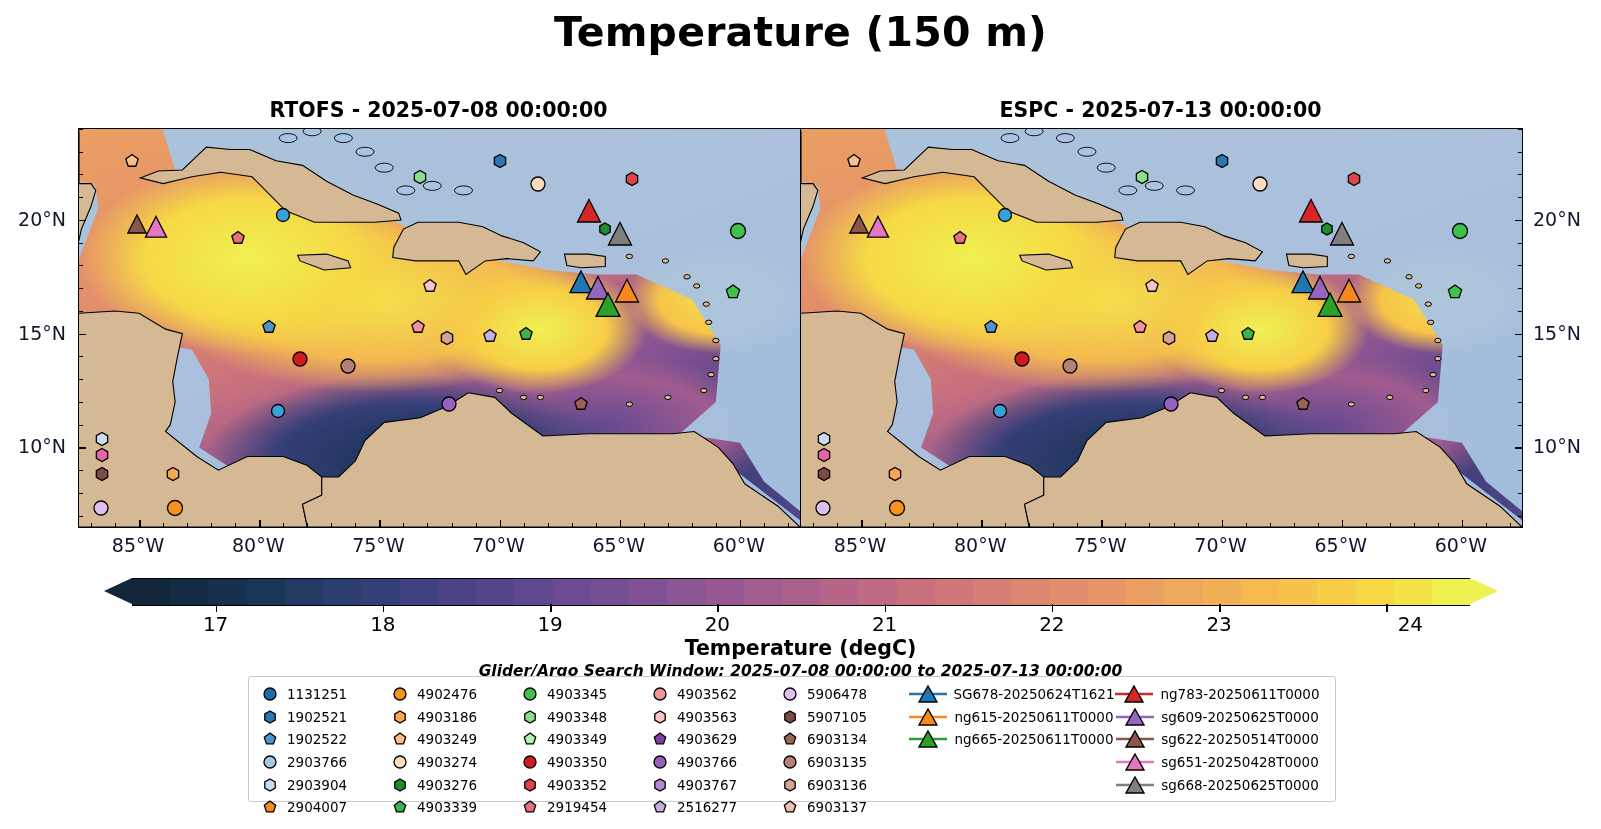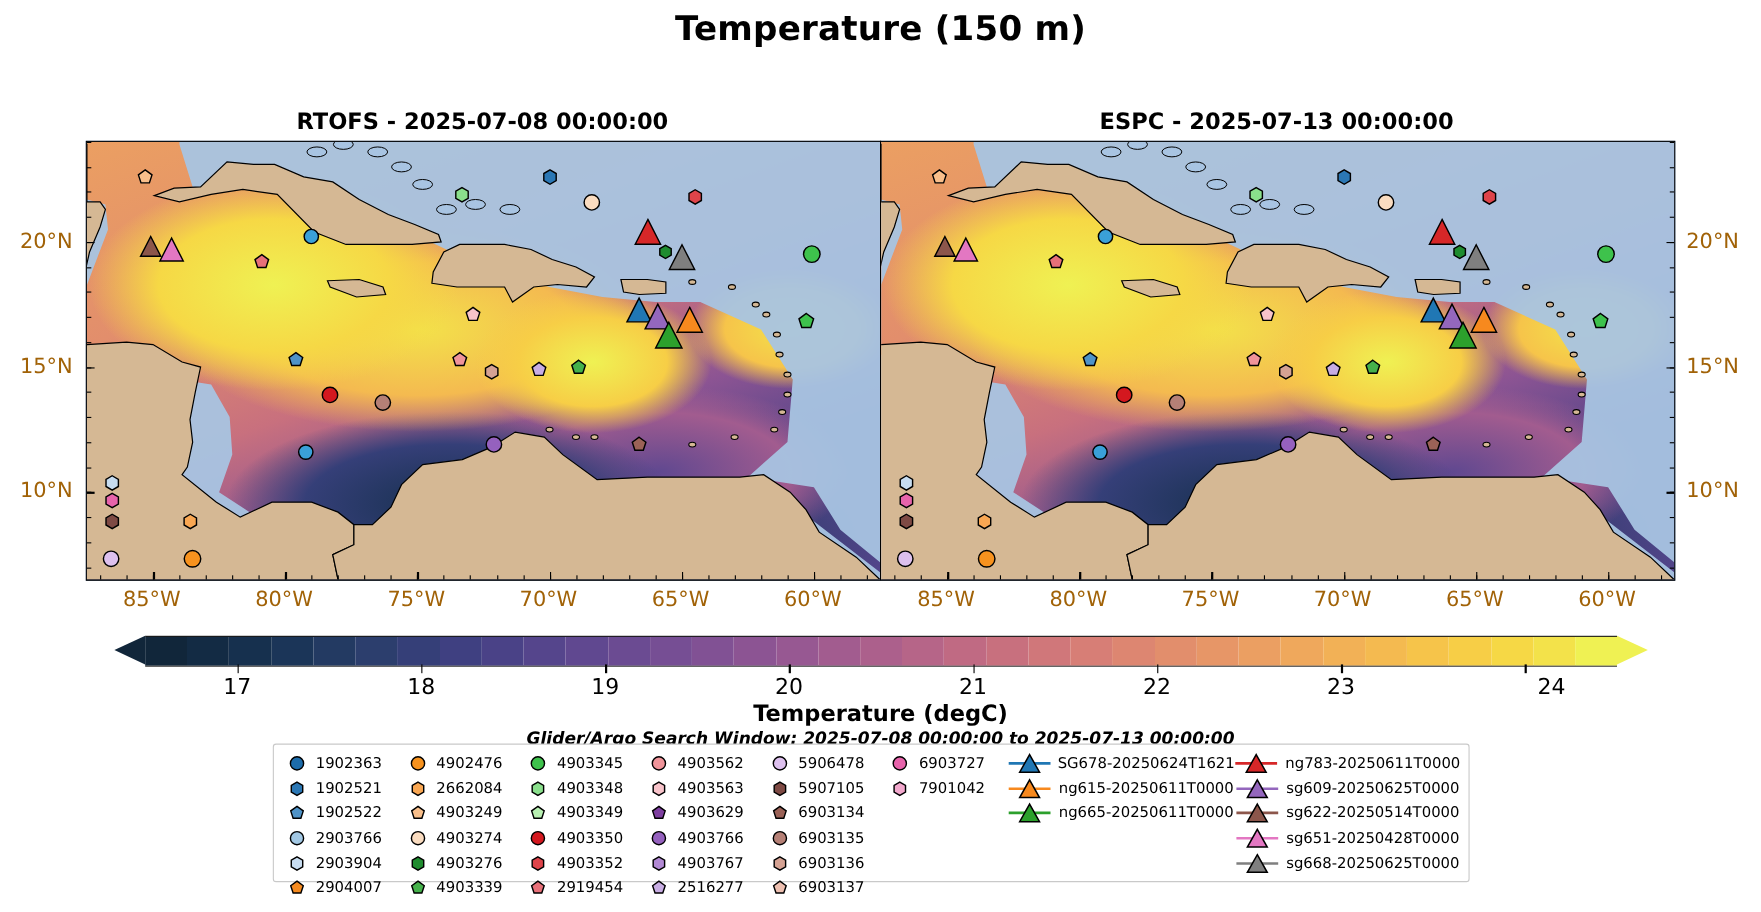--- a/index.html
+++ b/index.html
@@ -1,36 +1,36 @@
 <!DOCTYPE html>
 <html><head>
 <meta charset="utf-8">
 <style>
   html,body{margin:0;padding:0;background:#ffffff;}
   body{width:1601px;height:829px;position:relative;overflow:hidden;
        font-family:"DejaVu Sans","Liberation Sans",sans-serif;color:#000;}
 
   #fig-title{position:absolute;left:0;top:8px;width:1601px;text-align:center;
-             font-size:31px;font-weight:bold;letter-spacing:.2px;}
+             font-size:41px;font-weight:bold;letter-spacing:.2px;}
 
   .panel{position:absolute;top:128px;width:721px;height:398px;
          border:1.3px solid #000;overflow:hidden;background:#87a8d0;}
   #panel-left{left:78px;}
   #panel-right{left:800px;}
 
   .panel-title{position:absolute;top:98px;width:721px;text-align:center;
                font-size:20.5px;font-weight:bold;}
   #title-left{left:78px;}
   #title-right{left:800px;}
 
   
   .sea{position:absolute;inset:0;}
   .tick{position:absolute;background:#000;}
 
-  .axlabel{position:absolute;font-size:19px;color:#a16207;white-space:nowrap;}
+  .axlabel{position:absolute;font-size:19px;color:#0f172a;white-space:nowrap;}
 
   
   .mk{position:absolute;transform:translate(-50%,-50%);}
   .mk svg{display:block;overflow:visible;}
 
   
   #cbar-wrap{position:absolute;left:104px;top:578px;width:1394px;height:26px;}
   #cbar-body{position:absolute;left:28px;top:0;width:1338px;height:26px;
              border-top:1.2px solid #000;border-bottom:1.2px solid #000;display:flex;}
   #cbar-body div{height:100%;flex:1 1 0;}
@@ -672,21 +672,21 @@
 <div id="search-window">Glider/Argo Search Window: 2025-07-08 00:00:00 to 2025-07-13 00:00:00</div>
 
 <div id="legend">
     <div class="lg-col w-id">
       <div class="lg-row">
         <div class="lg-sym">
           <svg width="24" height="24" viewBox="0 0 24 24">
             <circle cx="12" cy="12" r="6" fill="#1c6cab" stroke="#000" stroke-width="1.3"></circle>
           </svg>
         </div>
-        <span class="lg-txt">1902363</span>
+        <span class="lg-txt">1131251</span>
       </div>
       <div class="lg-row">
         <div class="lg-sym">
           <svg width="24" height="24" viewBox="0 0 24 24">
             <polygon points="12,6 17.196152422706632,9 17.196152422706632,15 12,18 6.803847577293369,15.000000000000002 6.803847577293368,9" fill="#2b77b4" stroke="#000" stroke-width="1.3"></polygon>
           </svg>
         </div>
         <span class="lg-txt">1902521</span>
       </div>
       <div class="lg-row">
@@ -730,21 +730,21 @@
           </svg>
         </div>
         <span class="lg-txt">4902476</span>
       </div>
       <div class="lg-row">
         <div class="lg-sym">
           <svg width="24" height="24" viewBox="0 0 24 24">
             <polygon points="12,6 17.196152422706632,9 17.196152422706632,15 12,18 6.803847577293369,15.000000000000002 6.803847577293368,9" fill="#f9a753" stroke="#000" stroke-width="1.3"></polygon>
           </svg>
         </div>
-        <span class="lg-txt">2662084</span>
+        <span class="lg-txt">4903186</span>
       </div>
       <div class="lg-row">
         <div class="lg-sym">
           <svg width="24" height="24" viewBox="0 0 24 24">
             <polygon points="12,6 17.706339097770922,10.145898033750315 15.526711513754838,16.854101966249686 8.473288486245162,16.854101966249686 6.293660902229078,10.145898033750317" fill="#f9bf8b" stroke="#000" stroke-width="1.3"></polygon>
           </svg>
         </div>
         <span class="lg-txt">4903249</span>
       </div>
       <div class="lg-row">
@@ -913,38 +913,20 @@
         </div>
         <span class="lg-txt">6903136</span>
       </div>
       <div class="lg-row">
         <div class="lg-sym">
           <svg width="24" height="24" viewBox="0 0 24 24">
             <polygon points="12,6 17.706339097770922,10.145898033750315 15.526711513754838,16.854101966249686 8.473288486245162,16.854101966249686 6.293660902229078,10.145898033750317" fill="#edbfb0" stroke="#000" stroke-width="1.3"></polygon>
           </svg>
         </div>
         <span class="lg-txt">6903137</span>
-      </div>
-    </div>
-    <div class="lg-col w-id">
-      <div class="lg-row">
-        <div class="lg-sym">
-          <svg width="24" height="24" viewBox="0 0 24 24">
-            <circle cx="12" cy="12" r="6" fill="#e763ab" stroke="#000" stroke-width="1.3"></circle>
-          </svg>
-        </div>
-        <span class="lg-txt">6903727</span>
-      </div>
-      <div class="lg-row">
-        <div class="lg-sym">
-          <svg width="24" height="24" viewBox="0 0 24 24">
-            <polygon points="12,6 17.196152422706632,9 17.196152422706632,15 12,18 6.803847577293369,15.000000000000002 6.803847577293368,9" fill="#f2a8cd" stroke="#000" stroke-width="1.3"></polygon>
-          </svg>
-        </div>
-        <span class="lg-txt">7901042</span>
       </div>
     </div>
     <div class="lg-col w-gl">
       <div class="lg-row">
         <div class="lg-sym gl">
           <svg width="42" height="20" viewBox="0 0 42 20">
             <line x1="2" y1="10" x2="40" y2="10" stroke="#2077b4" stroke-width="2.4"></line>
             <polygon points="21,2 30,18 12,18" fill="#2077b4" stroke="#000" stroke-width="1.4"></polygon>
           </svg>
         </div>

